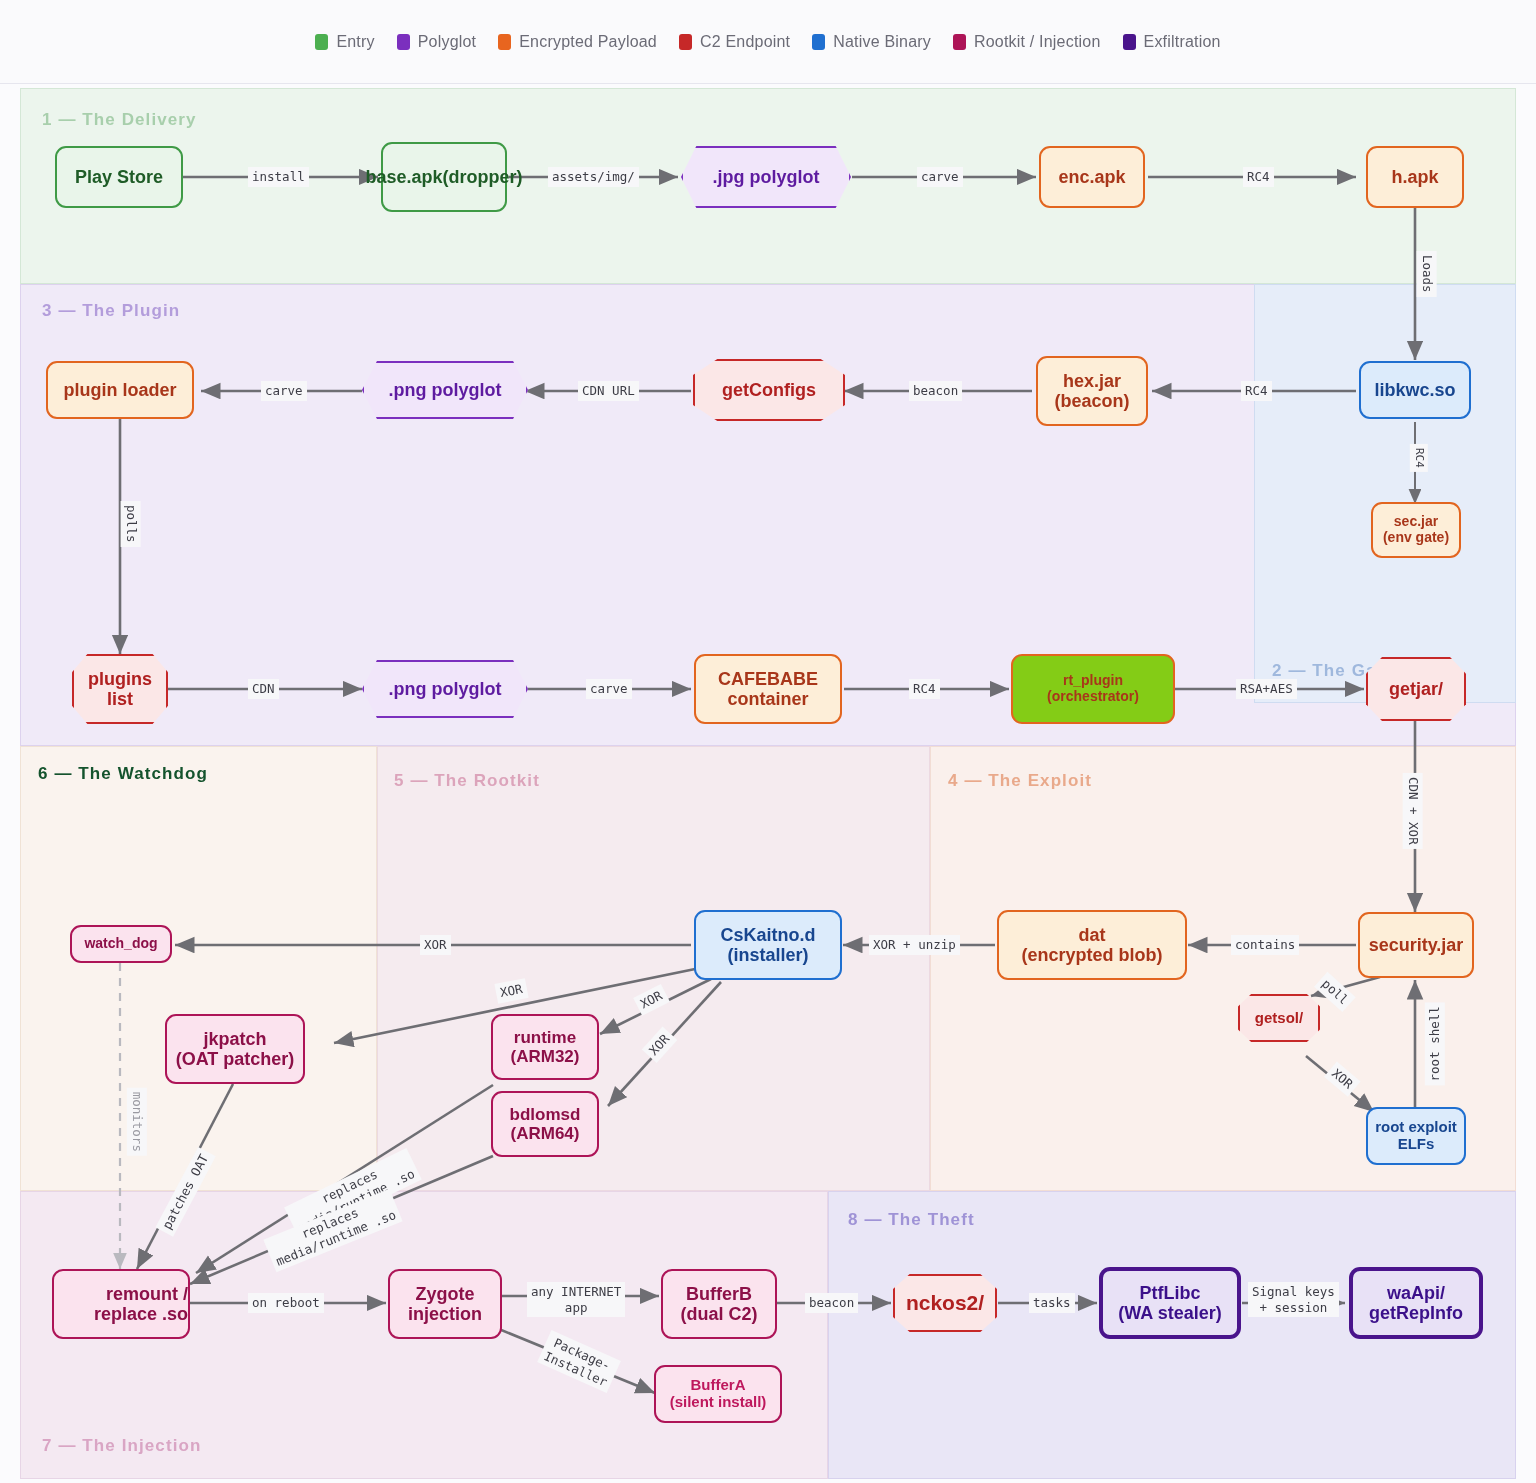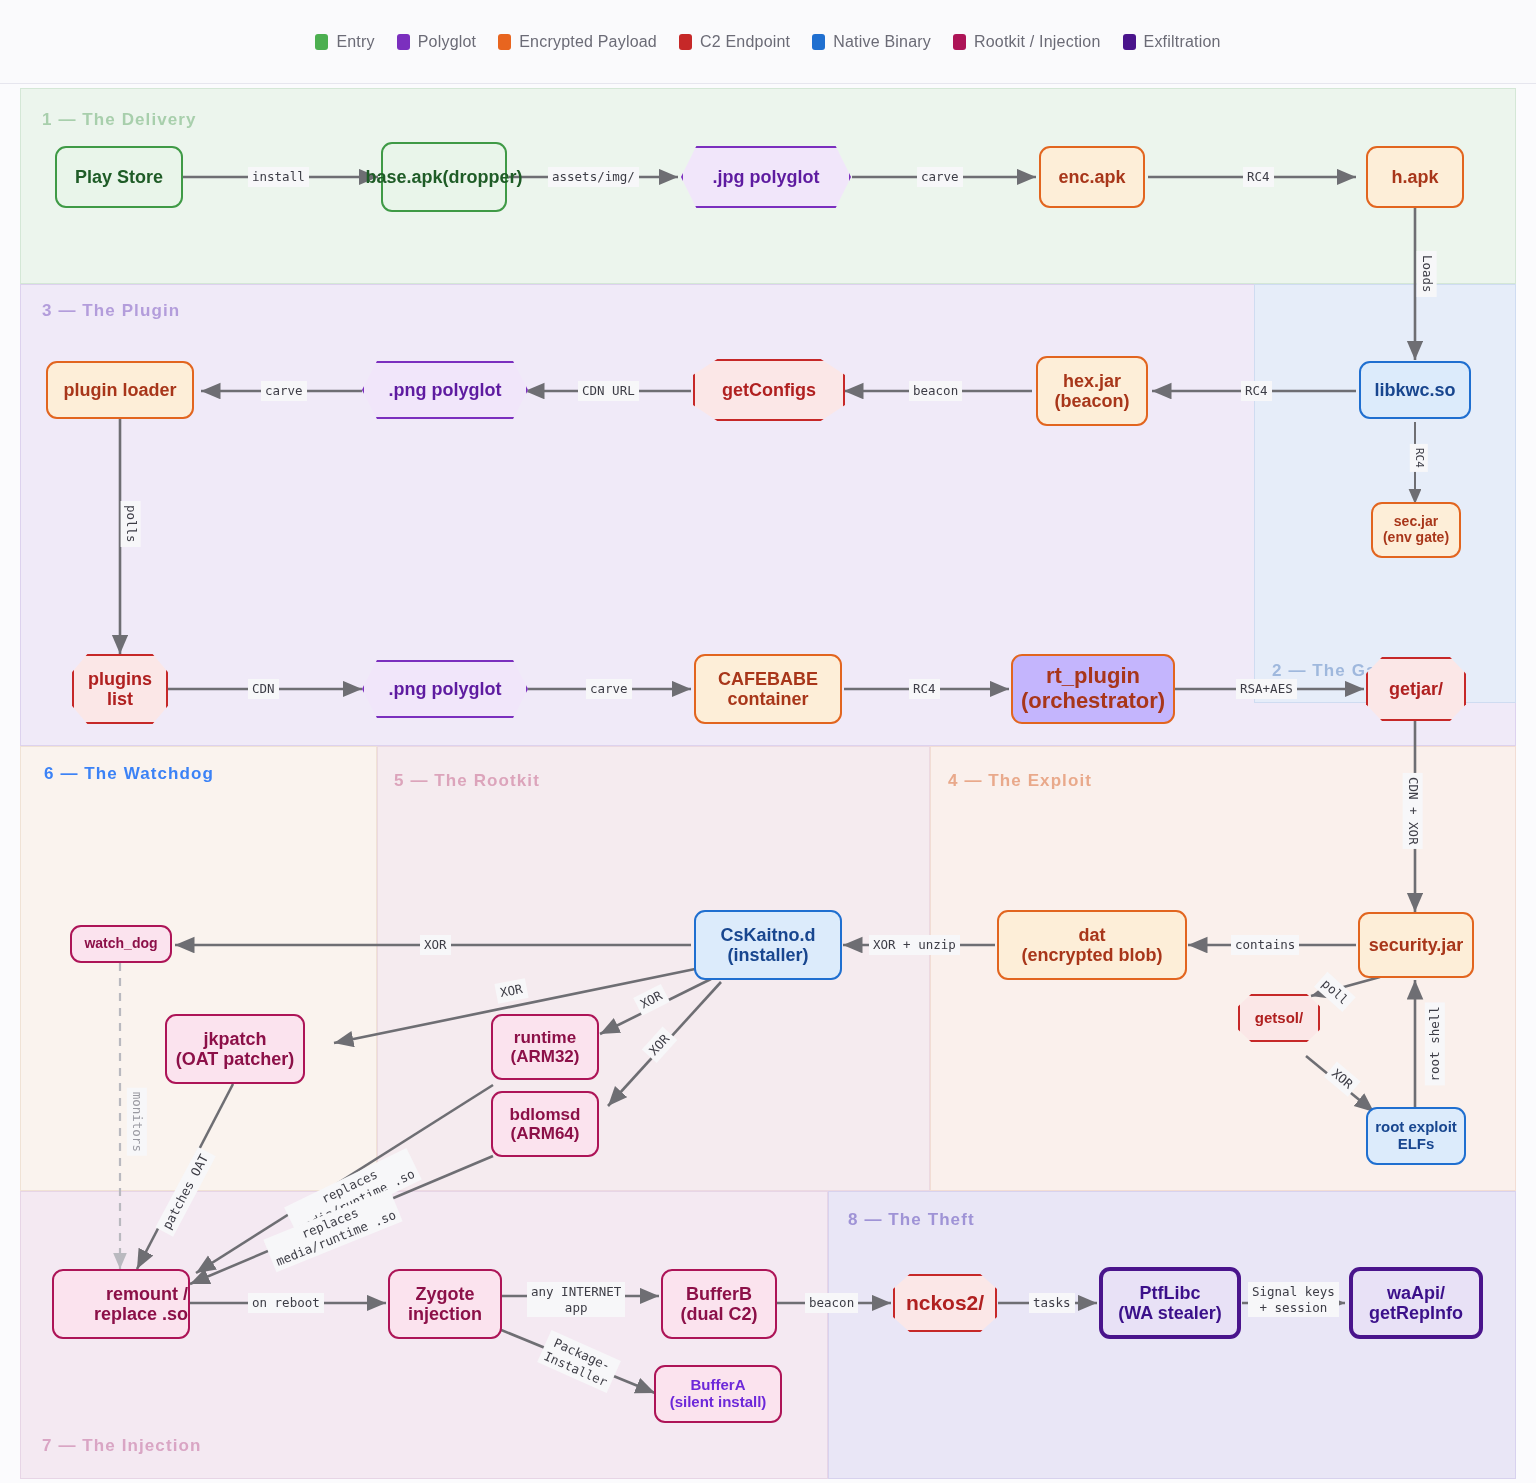--- a/index.html
+++ b/index.html
@@ -96,21 +96,21 @@
   <div class="cluster" style="left:377px;top:662px;width:553px;height:445px;background:#f5ebef;border:1px solid #ecd9e1;"></div>
   <div class="cluster" style="left:930px;top:662px;width:586px;height:445px;background:#faf0ec;border:1px solid #f2ddd4;"></div>
   <div class="cluster" style="left:20px;top:1107px;width:808px;height:288px;background:#f4e9f2;border:1px solid #e7d5e6;"></div>
   <div class="cluster" style="left:828px;top:1107px;width:688px;height:288px;background:#e9e6f6;border:1px solid #d8d2ee;"></div>
 
   <div class="cl-label" style="left:42px;top:26px;color:#a8cfac;">1 — The Delivery</div>
   <div class="cl-label" style="left:1272px;top:577px;color:#9fb8dd;">2 — The Gatekeeper</div>
   <div class="cl-label" style="left:42px;top:217px;color:#b39ddb;">3 — The Plugin</div>
   <div class="cl-label" style="left:948px;top:687px;color:#e9a98b;">4 — The Exploit</div>
   <div class="cl-label" style="left:394px;top:687px;color:#dca4bb;">5 — The Rootkit</div>
-  <div class="cl-label" style="left:44px;top:680px;color:#3b82f6;">6 — The Watchdog</div>
+  <div class="cl-label" style="left:38px;top:680px;color:#14532d;">6 — The Watchdog</div>
   <div class="cl-label" style="left:42px;top:1352px;color:#d9a5c4;">7 — The Injection</div>
   <div class="cl-label" style="left:848px;top:1126px;color:#9f93d6;">8 — The Theft</div>
 
   <svg id="edges" viewBox="0 0 1536 1399">
     <defs>
       <marker id="ah" markerWidth="9" markerHeight="9" refX="7.5" refY="3.2" orient="auto">
         <path d="M0,0 L7.5,3.2 L0,6.4 z" fill="#6e6e73"></path>
       </marker>
       <marker id="ahl" markerWidth="9" markerHeight="9" refX="7.5" refY="3.2" orient="auto">
         <path d="M0,0 L7.5,3.2 L0,6.4 z" fill="#b9b9bf"></path>
@@ -244,22 +244,22 @@
   </div>
   <div class="node hex" style="left:362px;top:576px;width:166px;height:58px;font-size:18px;
               border-color:#7b2fbe;background:#f1e6fa;color:#5e1ba0;">
     <span>.png polyglot</span>
   </div>
   <div class="node rect" style="left:694px;top:570px;width:148px;height:70px;font-size:18px;
               border-color:#e2651f;background:#fdeed8;color:#a8361a;flex-direction:column;">
     <span>CAFEBABE</span>
     <span>container</span>
   </div>
-  <div class="node rect" style="left:1011px;top:570px;width:164px;height:70px;font-size:22px;
-              border-color:#e2651f;background:#c4b5fd;color:#a8361a;flex-direction:column;">
+  <div class="node rect" style="left:1011px;top:570px;width:164px;height:70px;font-size:14px;
+              border-color:#e2651f;background:#84cc16;color:#a8361a;flex-direction:column;">
     <span>rt_plugin</span>
     <span>(orchestrator)</span>
   </div>
   <div class="node oct" style="left:1366px;top:573px;width:100px;height:64px;font-size:18px;
               border-color:#c62828;background:#fbe7e7;color:#b02020;">
     <span>getjar/</span>
   </div>
 
   <div class="node rect" style="left:1358px;top:828px;width:116px;height:66px;font-size:18px;
               border-color:#e2651f;background:#fdeed8;color:#a8361a;">
@@ -315,21 +315,21 @@
               border-color:#ad1457;background:#fbe3ee;color:#8c1048;flex-direction:column;">
     <span>Zygote</span>
     <span>injection</span>
   </div>
   <div class="node rect" style="left:661px;top:1185px;width:116px;height:70px;font-size:18px;
               border-color:#ad1457;background:#fbe3ee;color:#8c1048;flex-direction:column;">
     <span>BufferB</span>
     <span>(dual C2)</span>
   </div>
   <div class="node rect" style="left:654px;top:1281px;width:128px;height:58px;font-size:15px;
-              border-color:#ad1457;background:#fbe3ee;color:#6d28d9;flex-direction:column;">
+              border-color:#ad1457;background:#fbe3ee;color:#be185d;flex-direction:column;">
     <span>BufferA</span>
     <span>(silent install)</span>
   </div>
 
   <div class="node oct" style="left:893px;top:1190px;width:104px;height:58px;font-size:21px;
               border-color:#c62828;background:#fbe7e7;color:#b02020;">
     <span>nckos2/</span>
   </div>
   <div class="node rect thick" style="left:1099px;top:1183px;width:142px;height:72px;font-size:18px;
               border-color:#4a148c;background:#e8e1f6;color:#3b108a;flex-direction:column;">

